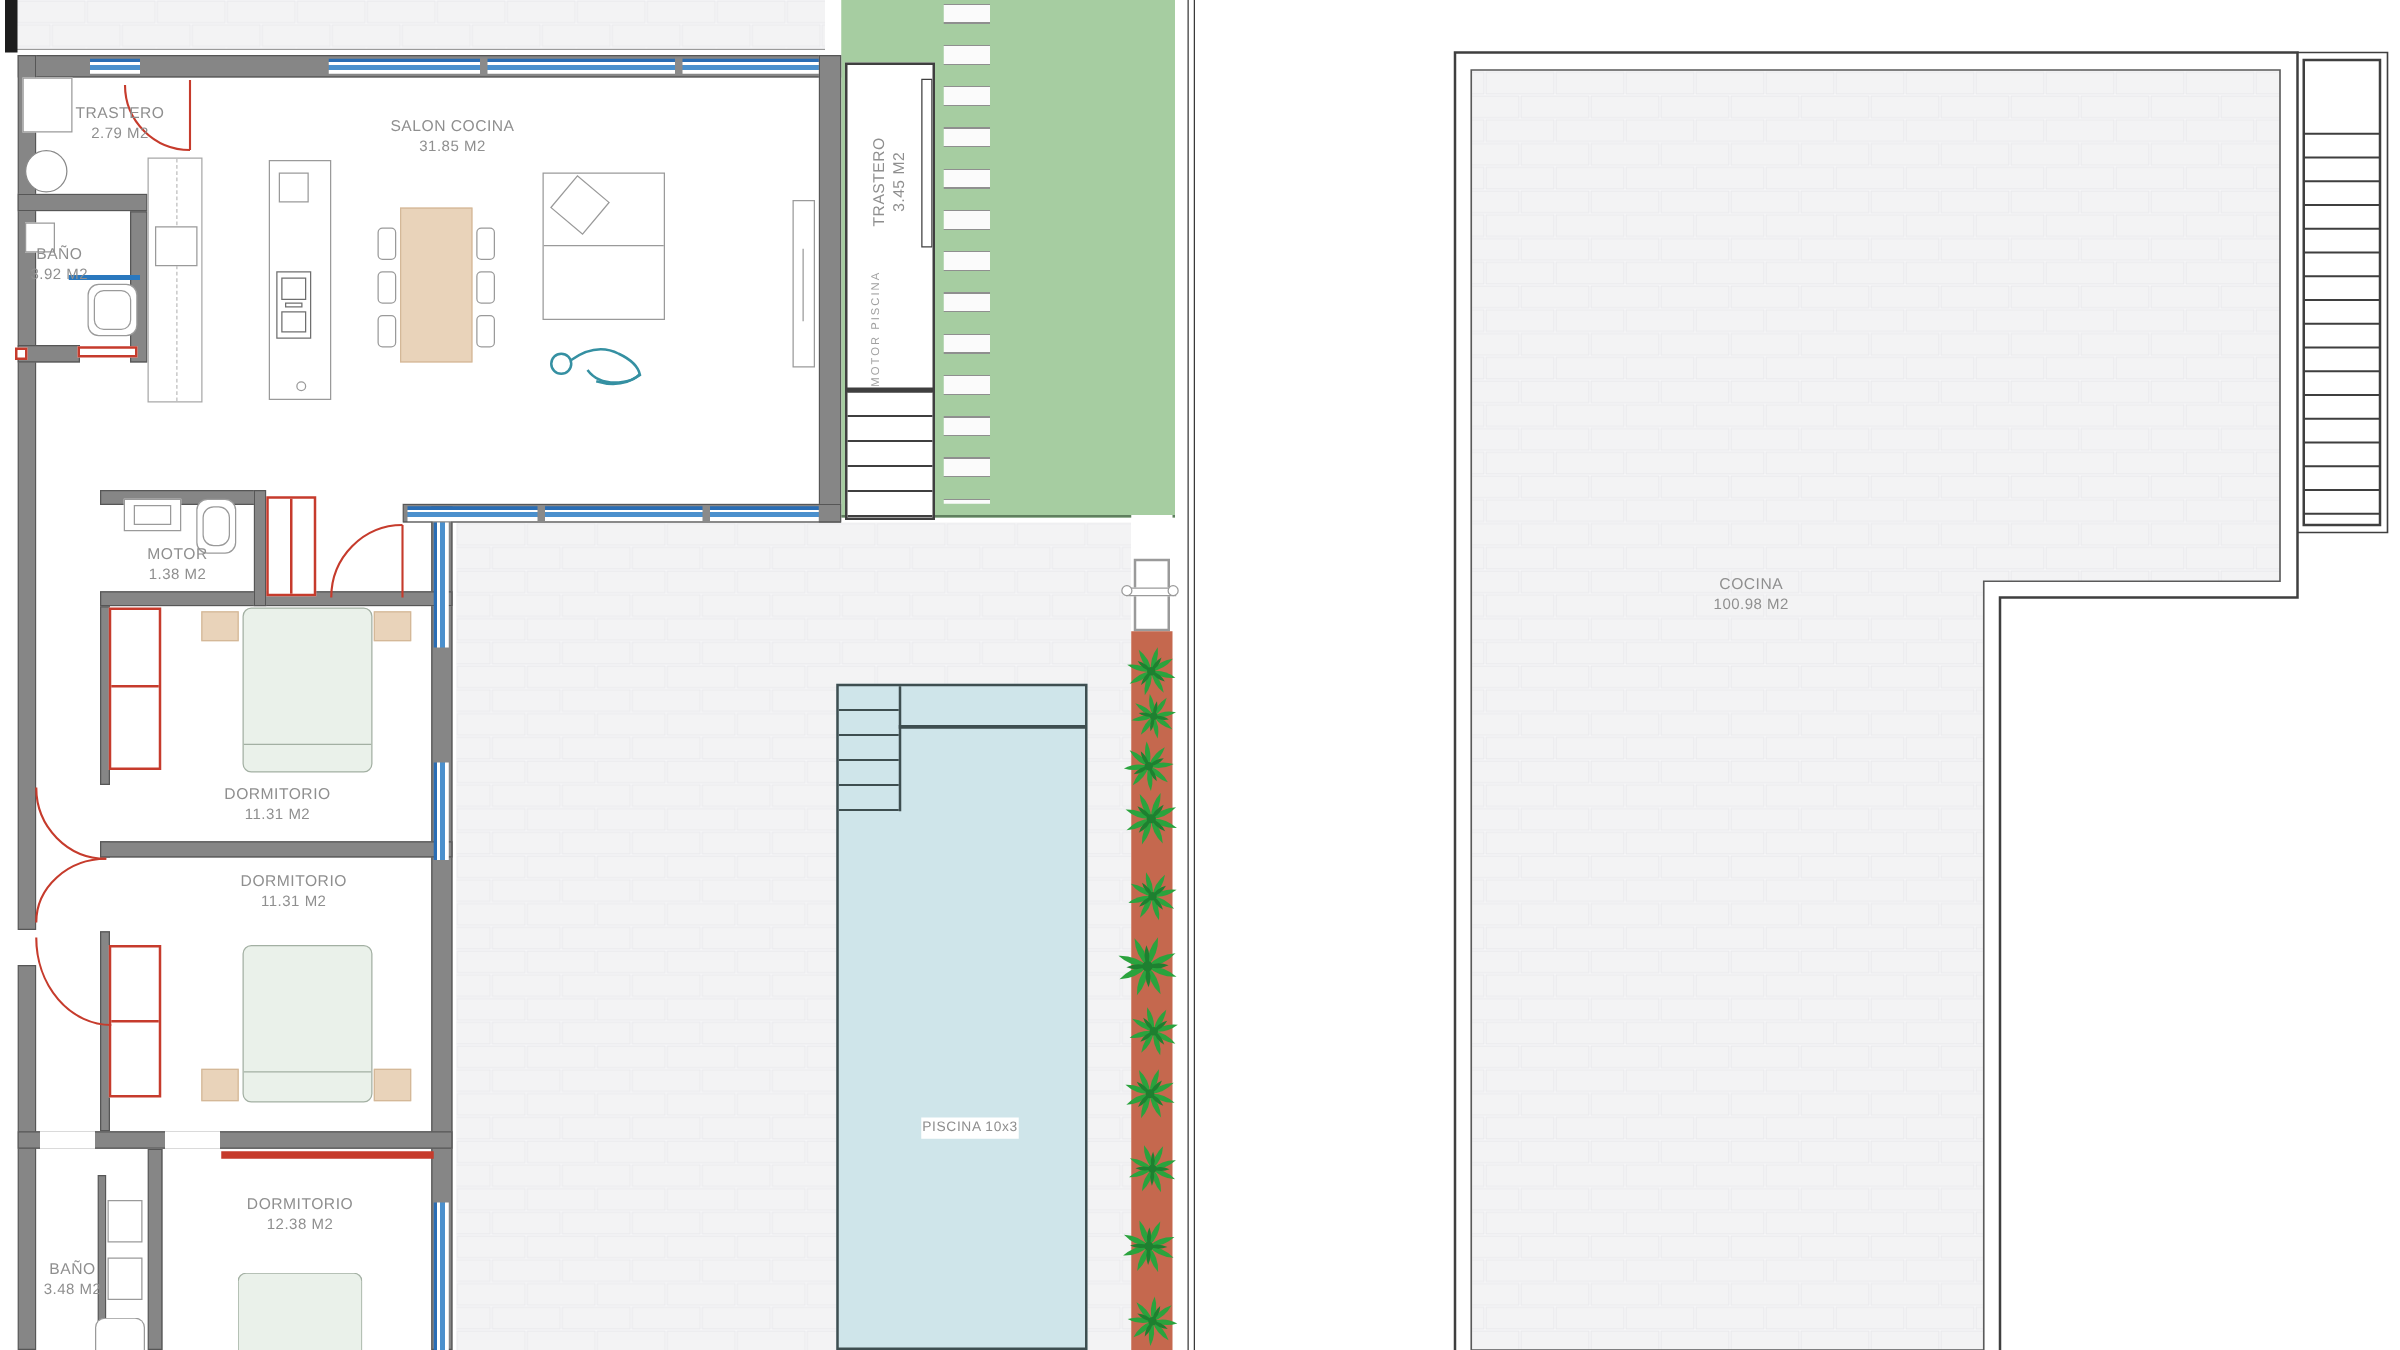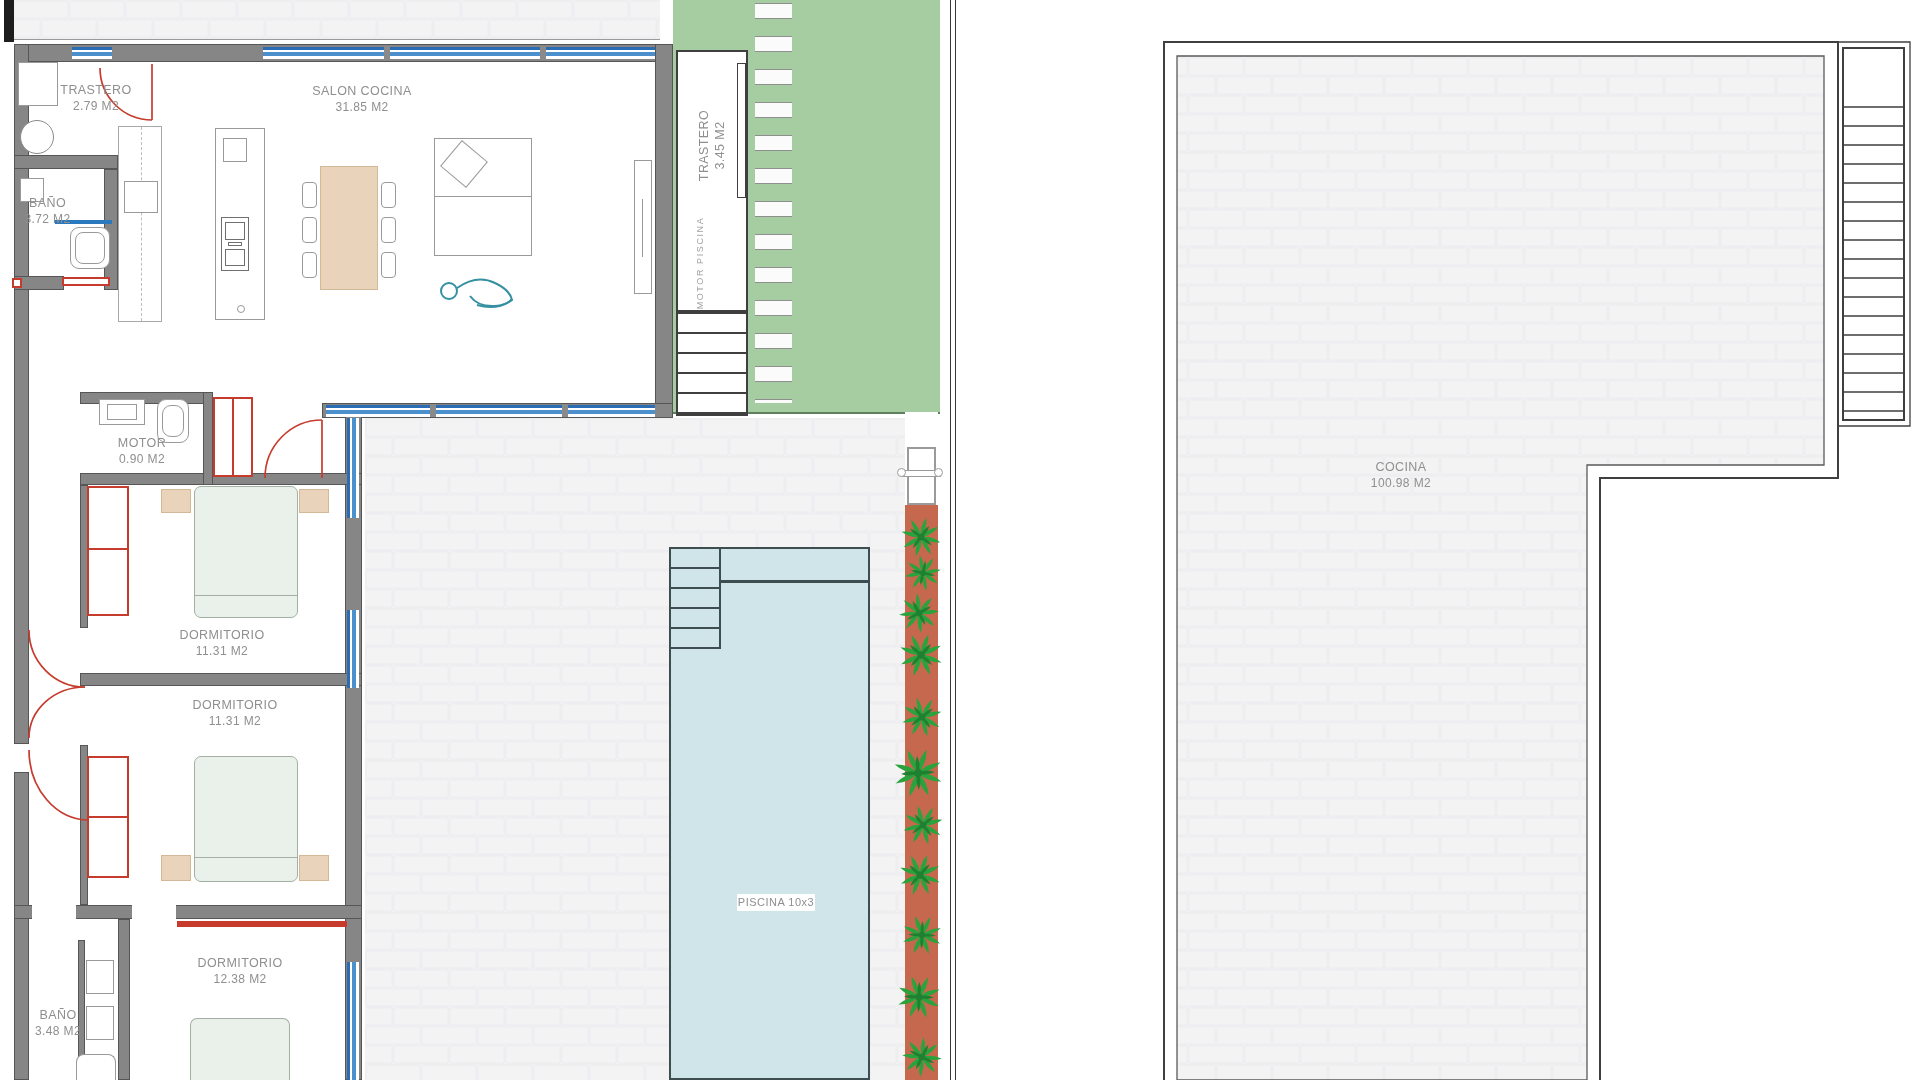--- a/index.html
+++ b/index.html
@@ -267,38 +267,38 @@
         <circle cx="449" cy="291" r="8"></circle>
         <path d="M457 288 q20 -14 38 -5 q15 7 17 17 q-15 11 -35 5"></path>
         <path d="M470 296 q8 11 25 10 q12 -1 17 -7"></path>
       </g>
     </svg>
 
     <div class="lbl" style="left:36px;top:83px;width:120px;">
       <div>TRASTERO</div>
       <div class="area">2.79 M2</div>
     </div>
-    <div class="lbl" style="left:302px;top:84px;width:120px;">
+    <div class="lbl" style="left:302px;top:94px;width:120px;">
       <div>SALON COCINA</div>
       <div class="area">31.85 M2</div>
     </div>
     <div class="lbl" style="left:0px;top:196px;width:95px;">
       <div>BAÑO</div>
-      <div class="area">3.72 M2</div>
+      <div class="area">3.92 M2</div>
     </div>
     <div class="vlbl" style="left:652px;top:130px;width:120px;">
       <div>TRASTERO</div>
       <div class="area">3.45 M2</div>
     </div>
     <div class="vlbl-sm" style="left:645px;top:258px;width:110px;">
       <div>MOTOR PISCINA</div>
     </div>
     <div class="lbl" style="left:82px;top:436px;width:120px;">
       <div>MOTOR</div>
-      <div class="area">0.90 M2</div>
+      <div class="area">1.38 M2</div>
     </div>
     <div class="lbl" style="left:147px;top:628px;width:150px;">
       <div>DORMITORIO</div>
       <div class="area">11.31 M2</div>
     </div>
     <div class="lbl" style="left:160px;top:698px;width:150px;">
       <div>DORMITORIO</div>
       <div class="area">11.31 M2</div>
     </div>
     <div class="lbl" style="left:165px;top:956px;width:150px;">

